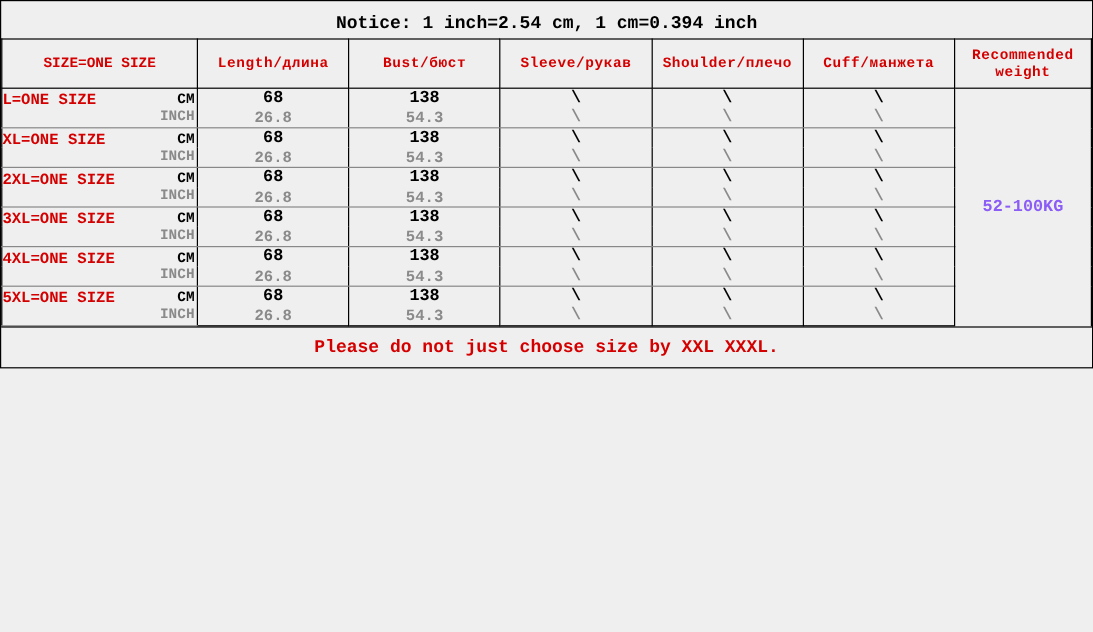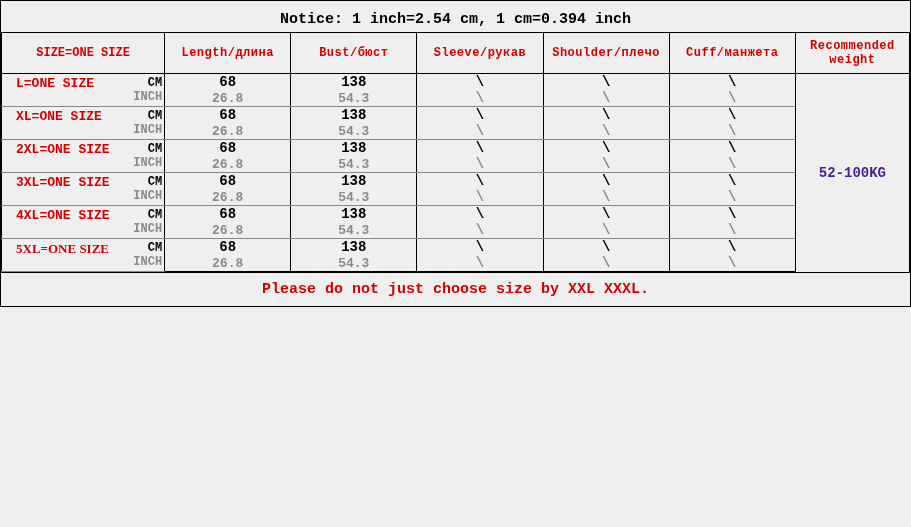--- a/index.html
+++ b/index.html
@@ -80,40 +80,39 @@
     font-size: 14px;
     font-weight: bold;
     color: #000;
   }
   .val.inch { color: #8a8a8a; font-size: 13px; }
   .slash { font-size: 14px; font-weight: bold; color: #000; }
   .slash.inch { color: #8a8a8a; }
   .weight-cell {
     font-size: 14px;
     font-weight: bold;
-    color: #4c1d95;
+    color: #8b5cf6;
     border: 1.5px solid #000;
   }
   tbody tr.cm-row td { border-bottom: none; }
   tbody tr.inch-row td { border-top: none; border-bottom: 0.5px solid #888; }
   tbody tr.last-inch td { border-bottom: 1.5px solid #000; }
   .footer {
     text-align: center;
     color: #d40000;
     font-weight: bold;
     font-size: 15px;
     padding: 6px 0 6px 0;
     border-top: 1.5px solid #000;
     line-height: 1.4;
   }
   .footer .ru { letter-spacing: 1px; font-size: 14px; }
   .inner-split {
     display: flex;
     height: 100%;
-    padding-left: 14px;
   }
   .inner-split .left {
     flex: 1;
     border-right: 0.5px solid #888;
     padding: 2px 0;
   }
   .inner-split .right {
     width: 46px;
     text-align: right;
     padding: 2px 4px 2px 0;
@@ -264,21 +263,21 @@
         <tr class="inch-row">
           <td class="val inch">26.8</td>
           <td class="val inch">54.3</td>
           <td class="slash inch">\</td>
           <td class="slash inch">\</td>
           <td class="slash inch">\</td>
         </tr>
         <tr class="cm-row">
           <td rowspan="2" style="border-bottom: 0.5px solid rgb(136, 136, 136);">
             <div class="inner-split">
-              <div class="left size-label" style="border:none;font-family:Liberation Serif, serif;">5XL=ONE SIZE</div>
+              <div class="left size-label" style="border:none;">5XL=ONE SIZE</div>
               <div class="right">
                 <div class="unit-cell">CM</div>
                 <div class="unit-cell inch">INCH</div>
               </div>
             </div>
           </td>
           <td class="val">68</td>
           <td class="val">138</td>
           <td class="slash">\</td>
           <td class="slash">\</td>

